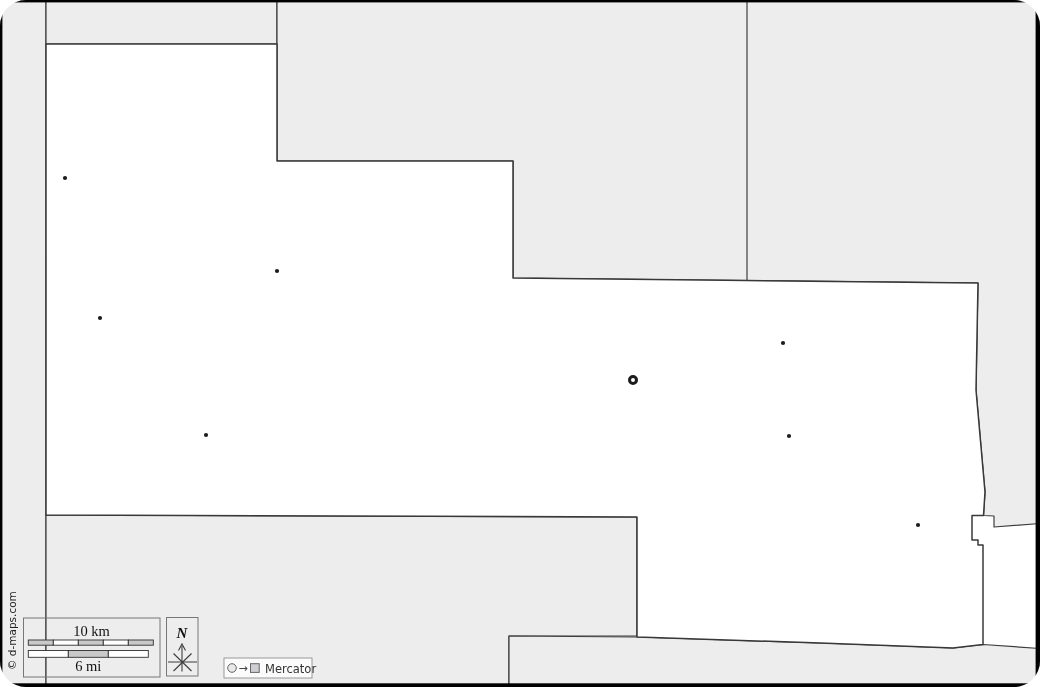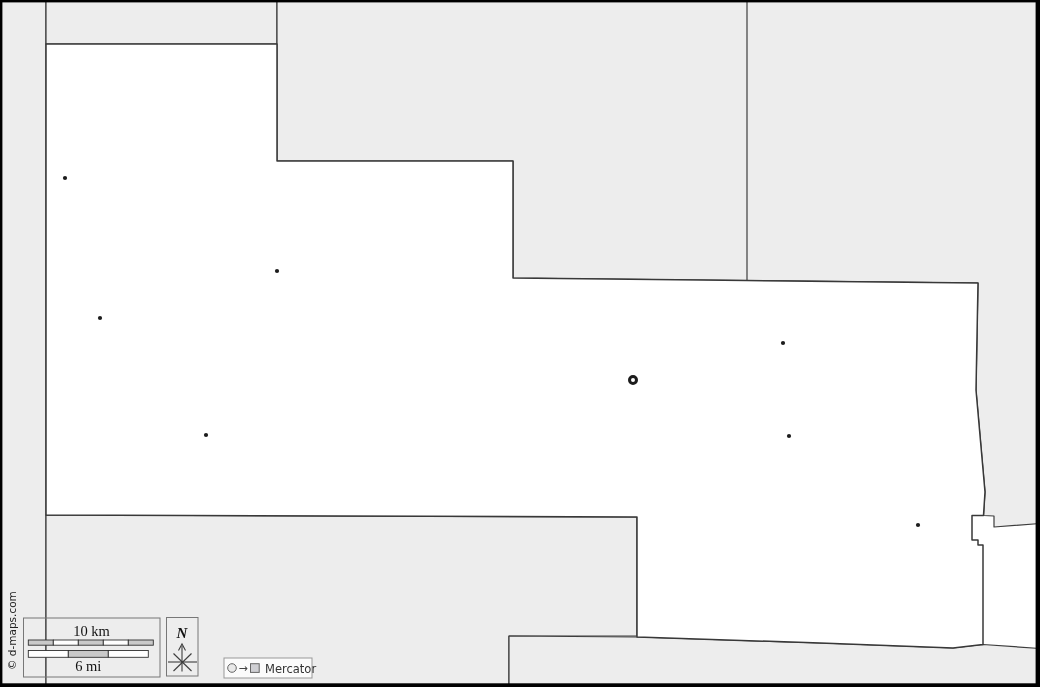--- a/index.html
+++ b/index.html
@@ -2,20 +2,21 @@
 <html><head>
 <meta charset="utf-8">
 <style>
   html, body { margin: 0; padding: 0; background: #ffffff; }
   #stage {
     position: relative;
     width: 1040px;
     height: 687px;
     overflow: hidden;
     font-family: "Liberation Sans", "DejaVu Sans", sans-serif;
+    border-radius: 26px;
   }
   #map-svg { display: block; }
   .serif-label {
     font-family: "Liberation Serif", "DejaVu Serif", serif;
   }
   .sans-label {
     font-family: "DejaVu Sans", "Liberation Sans", sans-serif;
   }
 </style>
 </head>

